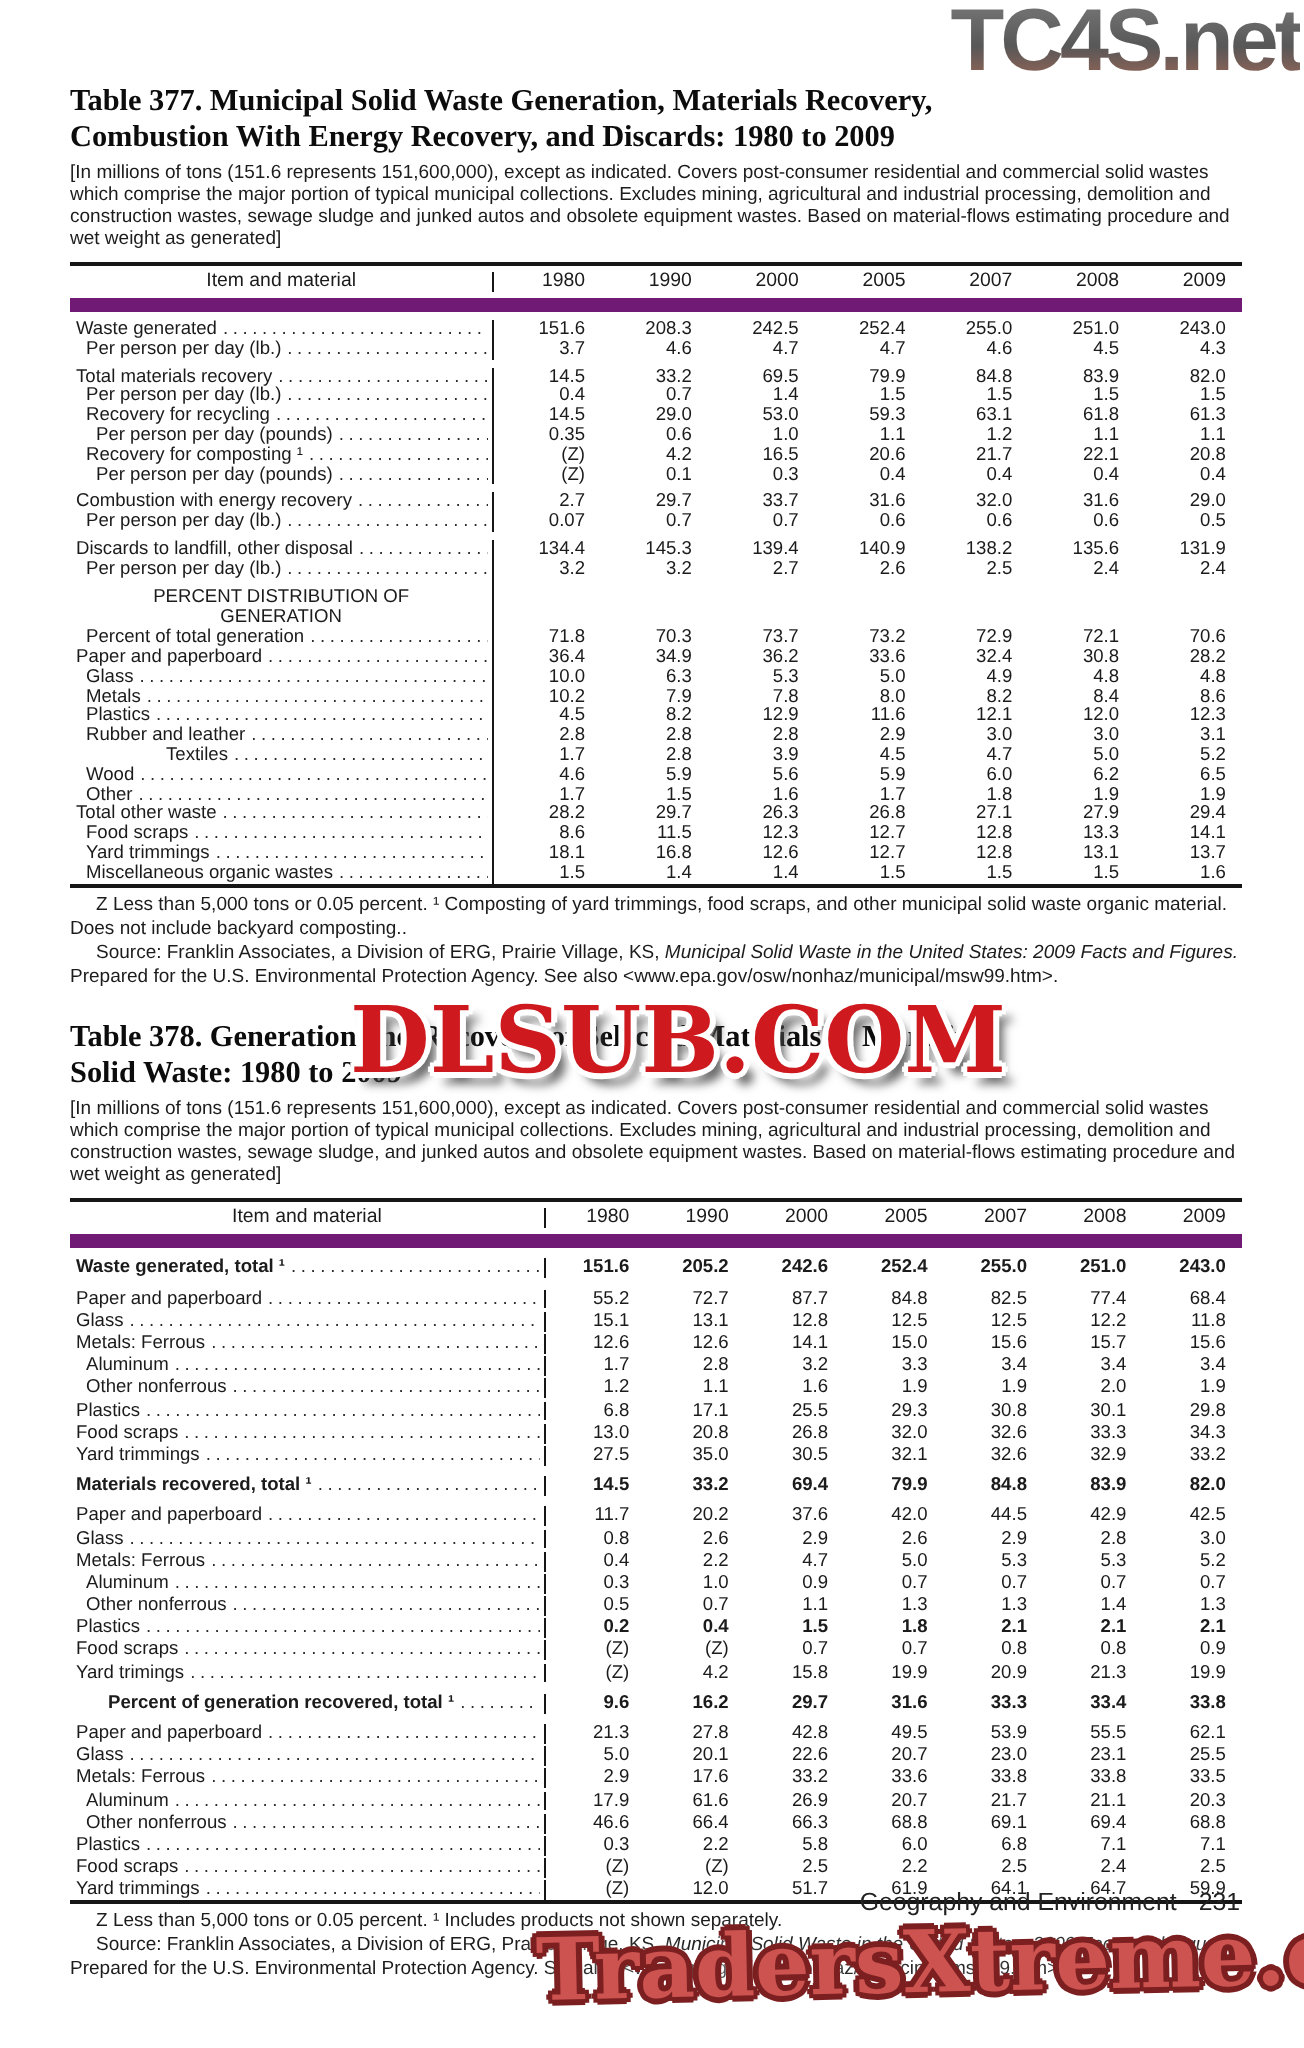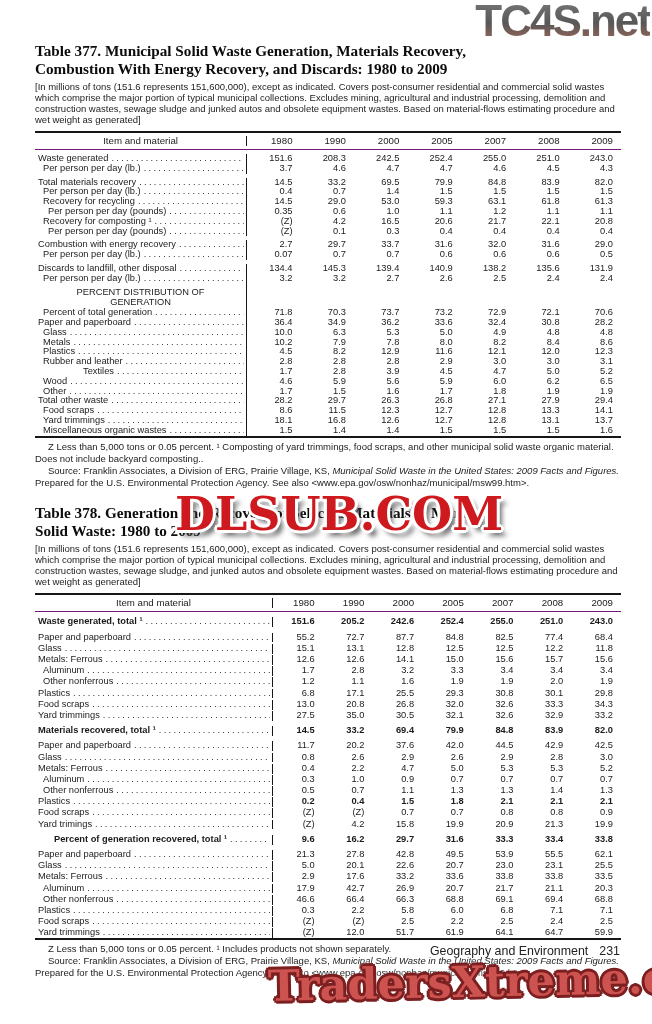--- a/index.html
+++ b/index.html
@@ -6,21 +6,21 @@
   .page {position:relative; width:652px; height:1024px; background:#ffffff; margin:0 auto;
          font-family:"Liberation Sans", sans-serif; color:#1b1b1b; overflow:hidden;}
   .content {position:absolute; left:35px; top:42px; width:586px;}
 
   .tbl-title {font-family:"Liberation Serif", serif; font-size:15.2px; font-weight:bold;
               line-height:1.2; margin:0 0 4px 0; color:#0c0c0c;}
   .intro {font-size:9.5px; line-height:10.9px; margin:0 0 5px 0; color:#1c1c1c;}
 
   .dtable {border-top:2px solid #161616; border-bottom:2px solid #161616; font-size:9.3px; line-height:9.8px;}
   .trow {display:flex; align-items:flex-end; min-height:var(--rh);}
-  .trow.thead {border-bottom:1px solid #701a75; align-items:center; min-height:16px; font-size:9.7px;}
+  .trow.thead {border-bottom:7px solid #701a75; align-items:center; min-height:16px; font-size:9.7px;}
   .cell {box-sizing:border-box;}
   .cell.label {width:var(--lcol); border-right:1px solid #161616; display:flex; align-items:baseline;
                padding-left:3px; overflow:hidden;}
   .trow.thead .cell.label {justify-content:center; padding-left:0;}
   .cell.num {width:calc((100% - var(--lcol)) / 7); text-align:right; padding-right:8px; white-space:nowrap;}
   .cell.rest {flex:1;}
   .lbl {white-space:nowrap;}
   .dots {flex:1; overflow:hidden; white-space:nowrap; margin:0 2px 0 3px; letter-spacing:2.3px; color:#2b2b2b;}
   .dots::after {content:".........................................................................................";}
   .trow.gap {min-height:4px;}
@@ -765,21 +765,21 @@
               <div class="cell num">33.8</div>
               <div class="cell num">33.8</div>
               <div class="cell num">33.5</div>
             </div>
             <div class="trow">
               <div class="cell label">
                 <span class="lbl" style="padding-left: 5px;">Aluminum</span>
                 <span class="dots"></span>
               </div>
               <div class="cell num">17.9</div>
-              <div class="cell num">42.7</div>
+              <div class="cell num">61.6</div>
               <div class="cell num">26.9</div>
               <div class="cell num">20.7</div>
               <div class="cell num">21.7</div>
               <div class="cell num">21.1</div>
               <div class="cell num">20.3</div>
             </div>
             <div class="trow">
               <div class="cell label">
                 <span class="lbl" style="padding-left: 5px;">Other nonferrous</span>
                 <span class="dots"></span>

